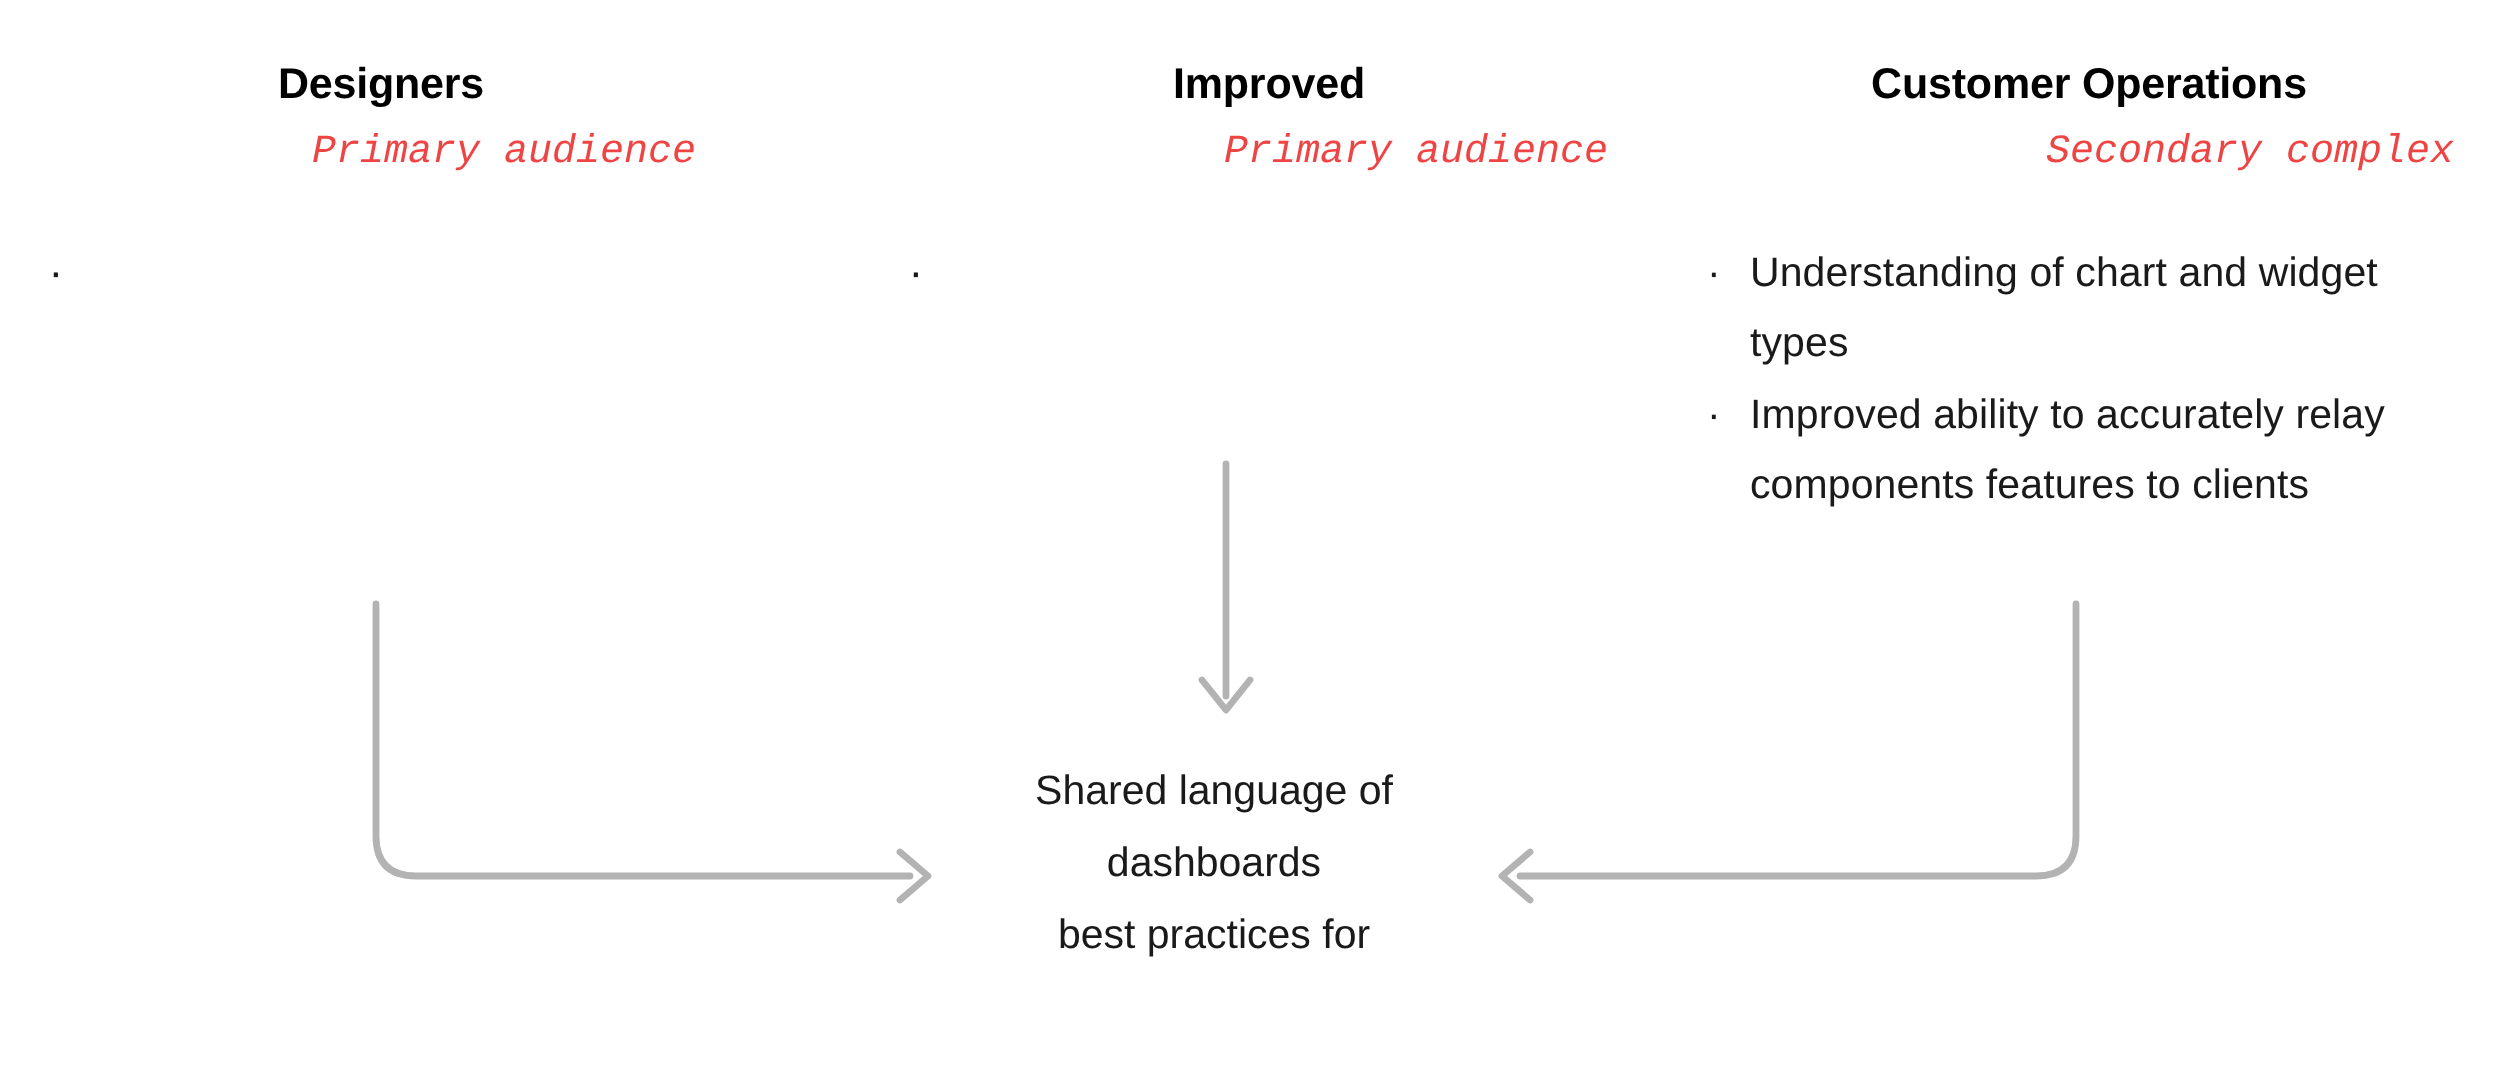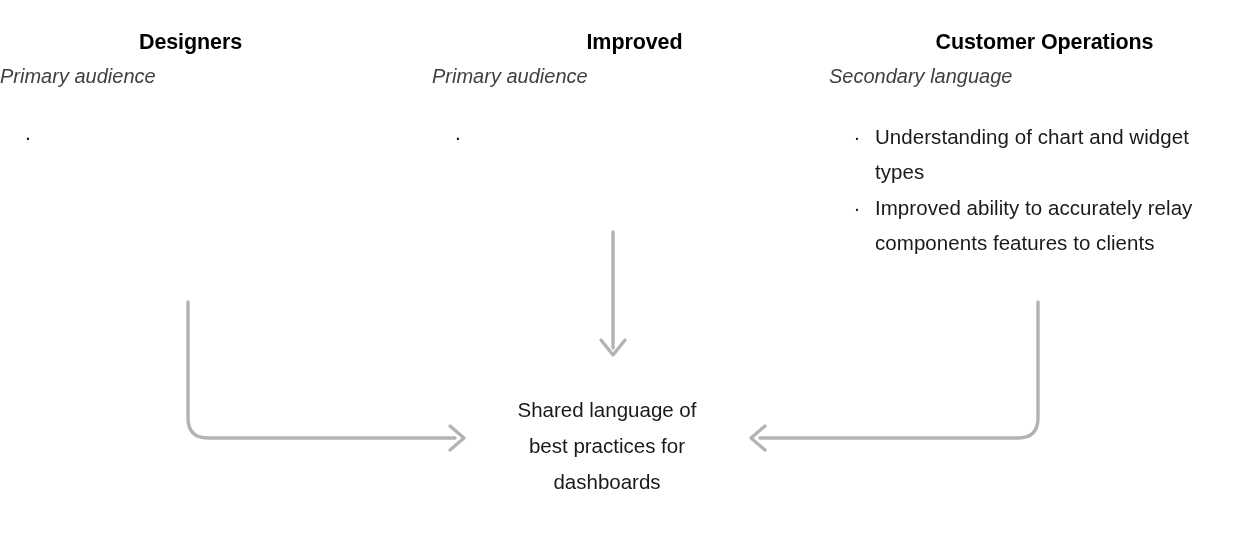--- a/index.html
+++ b/index.html
@@ -33,24 +33,25 @@
     font-weight: bold;
     text-align: center;
     letter-spacing: -0.1px;
     color: #000000;
     line-height: 1.15;
     padding-left: 33px;
   }
   .col-subtitle {
     font-size: 20px;
     font-style: italic;
-    text-align: left;
-    color: #404040;
+    text-align: right;
+    color: #ef4444;
     margin-top: 10px;
     line-height: 1.15;
+    font-family: Liberation Mono, monospace;
   }
 
   .bullet-list {
     margin: 0;
     padding: 0;
     list-style: none;
     margin-top: 31px;
   }
   .bullet-item {
     position: relative;
@@ -73,21 +74,21 @@
 
   
   #col-designers  .bullet-list { margin-left: 16px; width: 336px; }
   #col-engineers  .bullet-list { margin-left: 14px; width: 350px; }
   #col-customerops .bullet-list { margin-left: 16px; width: 380px; }
 
   
   #outcome {
     position: absolute;
     left: 467px;
-    top: 392px;
+    top: 378px;
     width: 280px;
     text-align: center;
     font-size: 20.5px;
     line-height: 36px;
     color: #1a1a1a;
   }
   #outcome .line { display: block; }
 
   
   #arrow-layer {
@@ -143,32 +144,32 @@
         <span class="bullet-dot">·</span>
       </li>
       <li class="bullet-item">
         <span class="bullet-dot">·</span>
       </li>
     </ul>
   </div>
 
   <div class="column" id="col-customerops">
     <div class="col-title">Customer Operations</div>
-    <div class="col-subtitle">Secondary language</div>
+    <div class="col-subtitle">Secondary complex</div>
     <ul class="bullet-list">
       <li class="bullet-item">
         <span class="bullet-dot">·</span>
         <span>Understanding of chart and widget types</span>
       </li>
       <li class="bullet-item">
         <span class="bullet-dot">·</span>
         <span>Improved ability to accurately relay components features to clients</span>
       </li>
     </ul>
   </div>
 
   <div id="outcome">
     <span class="line">Shared language of</span>
+    <span class="line">dashboards</span>
     <span class="line">best practices for</span>
-    <span class="line">dashboards</span>
   </div>
 
 </div>
 
 </body></html>

